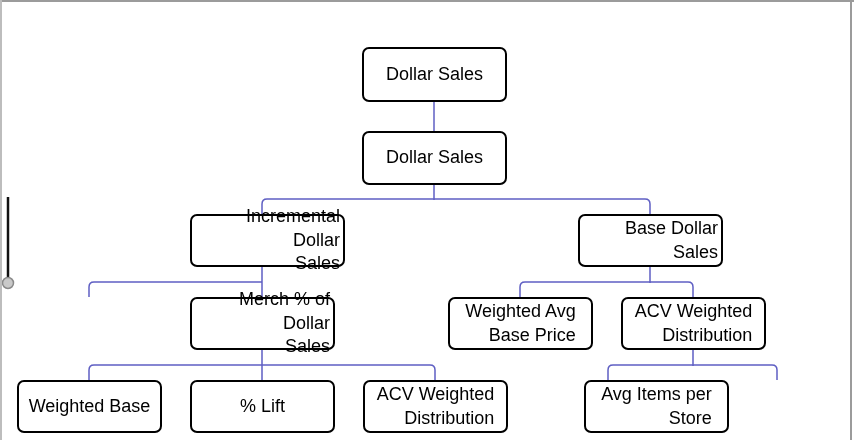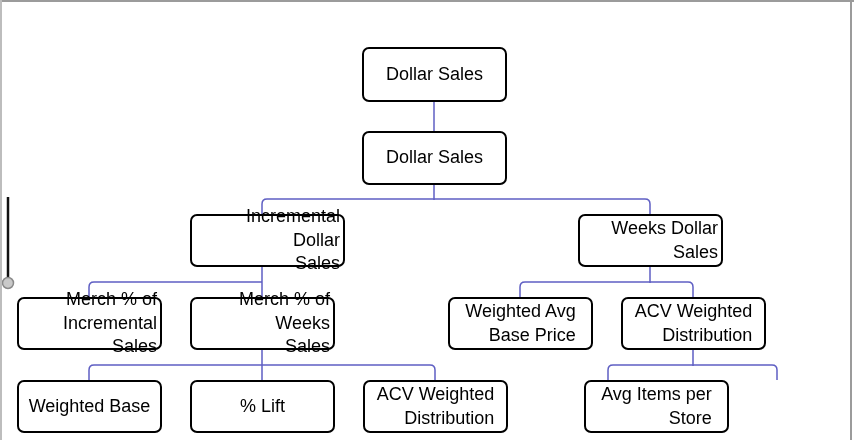--- a/index.html
+++ b/index.html
@@ -74,28 +74,24 @@
       <span class="lbl">Dollar Sales</span>
     </div>
   <div class="node" id="n1">
       <span class="lbl">Dollar Sales</span>
     </div>
   <div class="node" id="n2">
       <span class="lbl">Incremental Dollar
 Sales</span>
     </div>
   <div class="node" id="n3">
-      <span class="lbl">Weeks Dollar Sales</span>
-    </div>
-  <div class="node" id="n4">
-      <span class="lbl">Merch % of
-Incremental Sales</span>
+      <span class="lbl">Base Dollar Sales</span>
     </div>
   <div class="node" id="n5">
-      <span class="lbl">Merch % of Weeks
+      <span class="lbl">Merch % of Dollar
 Sales</span>
     </div>
   <div class="node" id="n6">
       <span class="lbl">Weighted Avg
 Base Price</span>
     </div>
   <div class="node" id="n7">
       <span class="lbl">ACV Weighted
 Distribution</span>
     </div>

